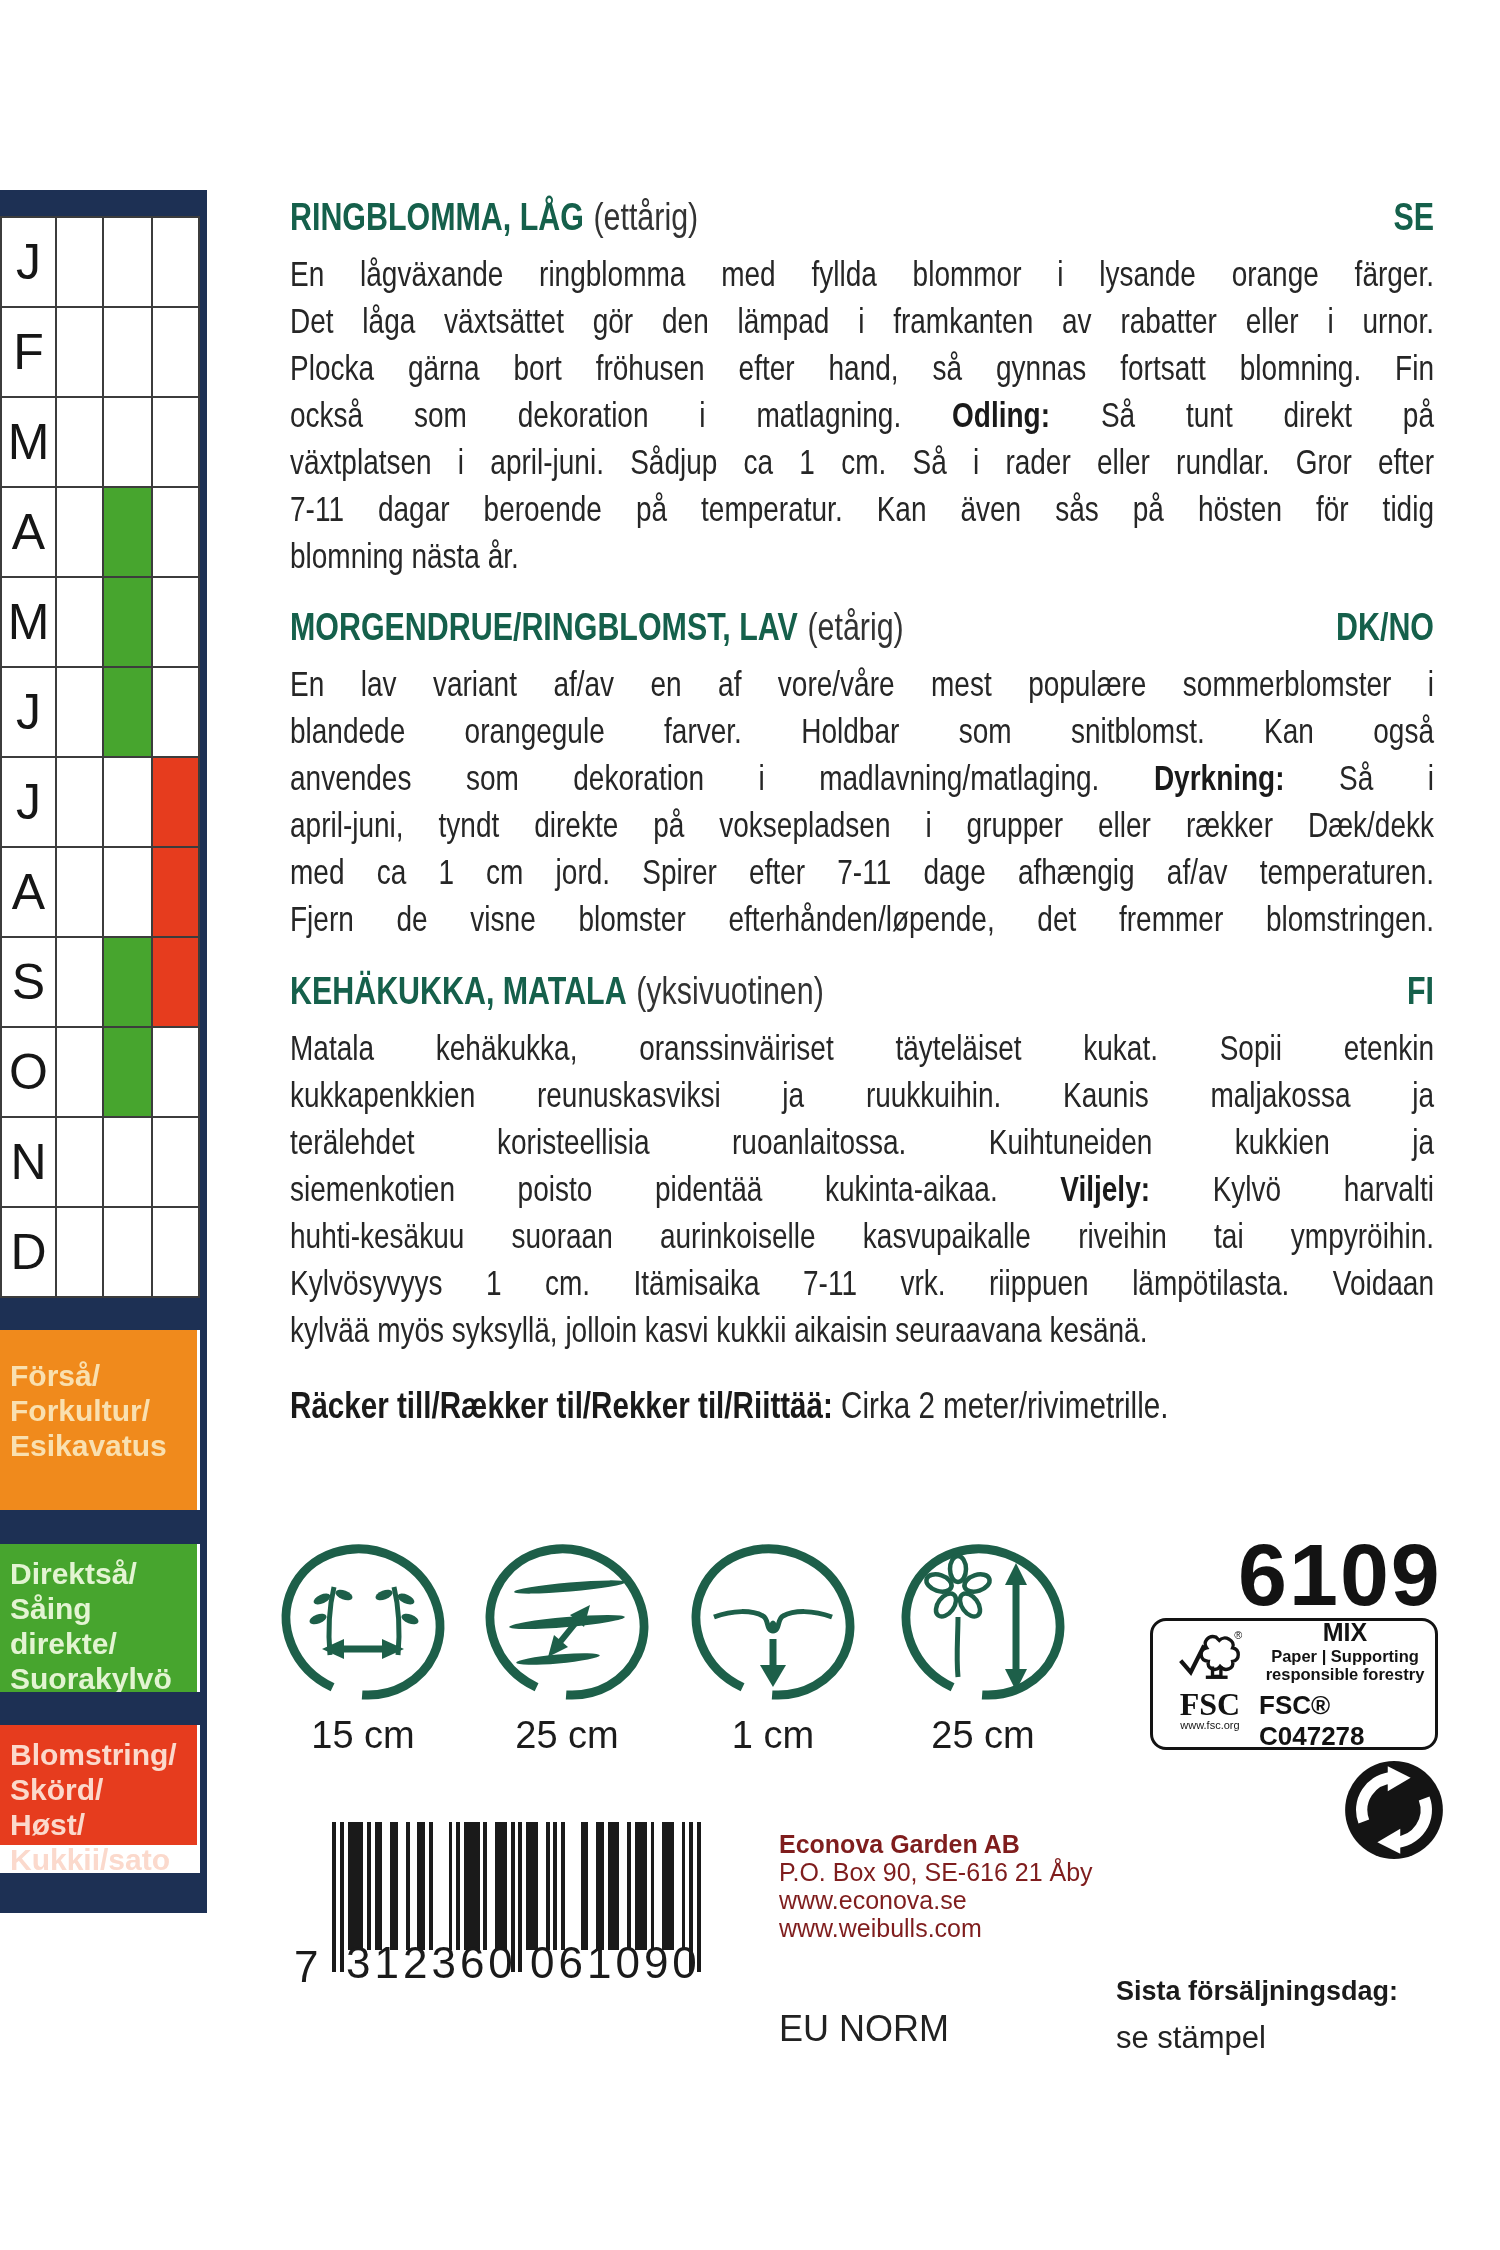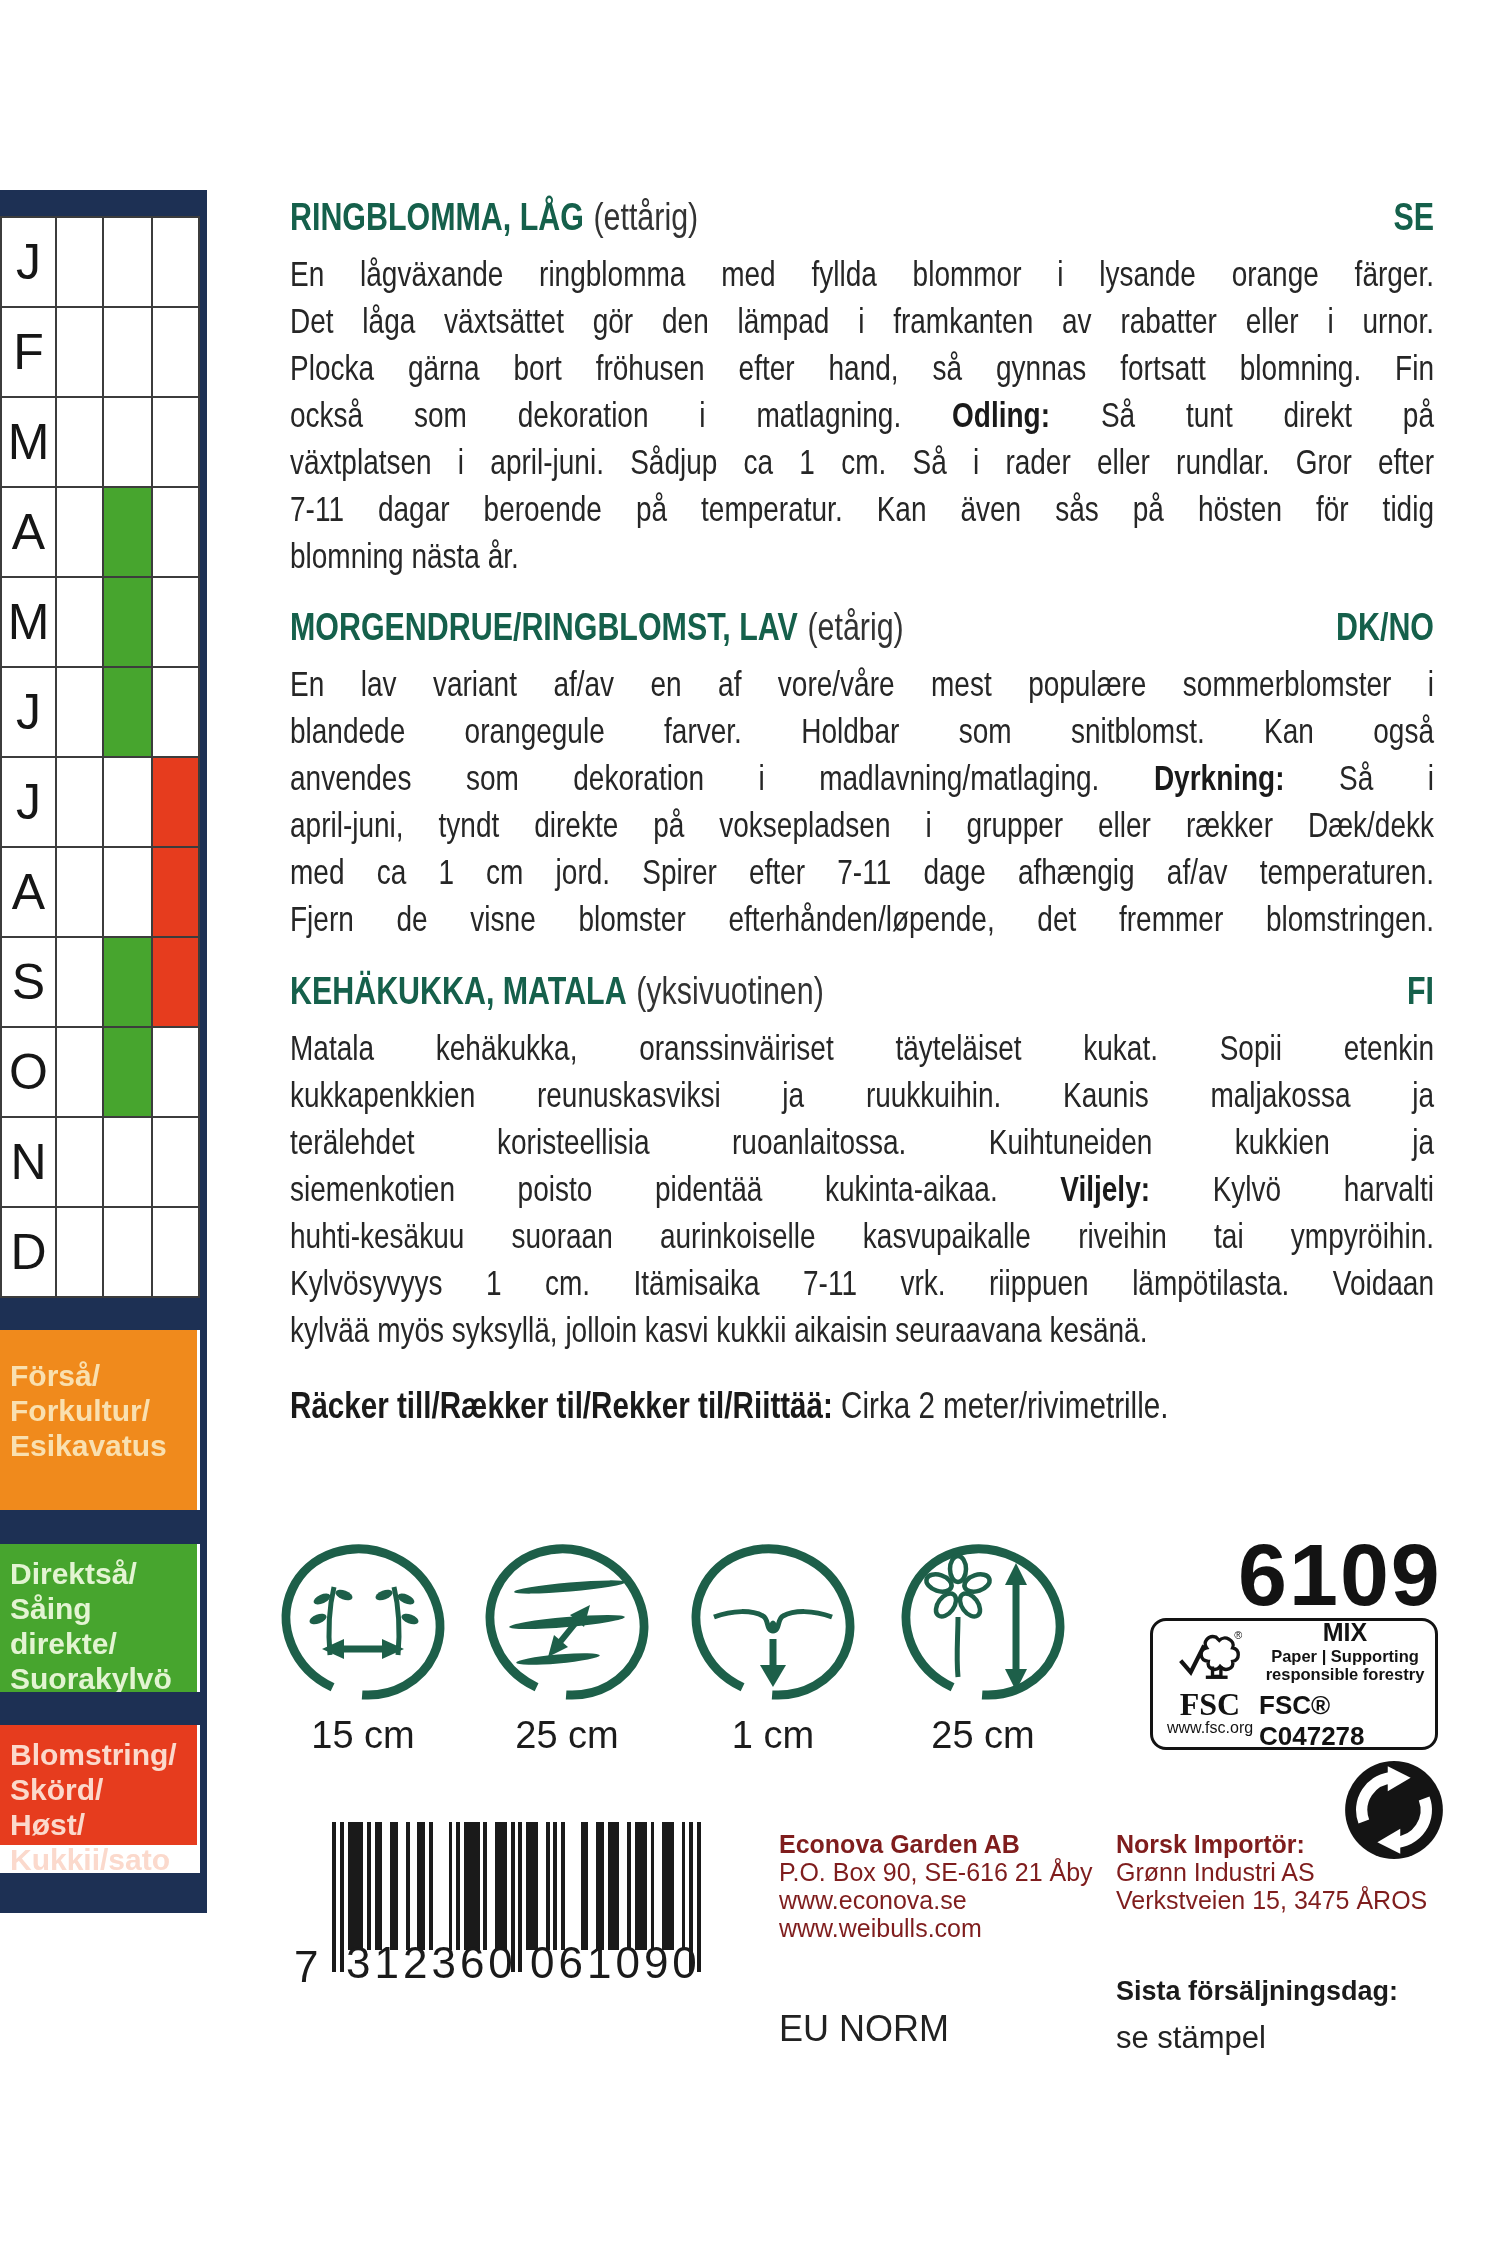--- a/index.html
+++ b/index.html
@@ -41,21 +41,21 @@
   
   .icon-cell{position:absolute;top:1537px;width:170px;height:170px;}
   .icon-label{position:absolute;top:1714px;width:170px;text-align:center;font-size:38px;color:#1c1c1c;}
 
   
   #item-number{position:absolute;left:1238px;top:1524px;font-size:88px;font-weight:bold;color:#131313;letter-spacing:2px;}
   #fsc-box{position:absolute;left:1150px;top:1618px;width:288px;height:132px;border:3px solid #131313;border-radius:16px;
            background:#fff;box-sizing:border-box;display:flex;padding:6px 4px 4px 8px;}
   #fsc-left{width:98px;display:flex;flex-direction:column;align-items:center;}
   #fsc-brand{font-family:"Liberation Serif",serif;font-weight:bold;font-size:32px;color:#131313;line-height:30px;}
-  #fsc-url{font-size:16px;color:#131313;}
+  #fsc-url{font-size:11px;color:#131313;}
   #fsc-right{flex:1;display:flex;flex-direction:column;align-items:center;justify-content:center;color:#131313;}
   #fsc-mix{font-size:25px;font-weight:bold;}
   .fsc-desc{font-size:16.5px;font-weight:bold;line-height:18px;}
   #fsc-code{font-size:26px;font-weight:bold;margin-top:7px;}
 
   
   #barcode-bars{position:absolute;left:332px;top:1822px;width:369px;height:152px;}
   .bar{position:absolute;top:0;height:128px;background:#1a1a1a;}
   .bar.guard{height:150px;}
   .bc-digit{position:absolute;font-size:44px;color:#1a1a1a;}
@@ -334,25 +334,20 @@
   <div id="bc-right" class="bc-digit">061090</div>
 
   <div id="publisher" class="addr">
     <div class="bold">Econova Garden AB</div>
     <div>P.O. Box 90, SE-616 21 Åby</div>
     <div>www.econova.se</div>
     <div>www.weibulls.com</div>
   </div>
   <div id="eu-norm">EU NORM</div>
 
-  <div id="importer" class="addr">
-    <div class="bold">Norsk Importör:</div>
-    <div>Grønn Industri AS</div>
-    <div>Verkstveien 15, 3475 ÅROS</div>
-  </div>
 
   <div id="expiry-title">Sista försäljningsdag:</div>
   <div id="expiry-value">se stämpel</div>
 
   <div id="recycle">
     <svg viewBox="0 0 100 100" width="104" height="104">
       <circle cx="50" cy="50" r="47" fill="#141414"></circle>
       <path d="M21,61 A31,31 0 0 1 49,19" stroke="#fff" stroke-width="11" fill="none"></path>
       <polygon points="44,8 44,32 66,19" fill="#fff"></polygon>
       <path d="M79,39 A31,31 0 0 1 51,81" stroke="#fff" stroke-width="11" fill="none"></path>

